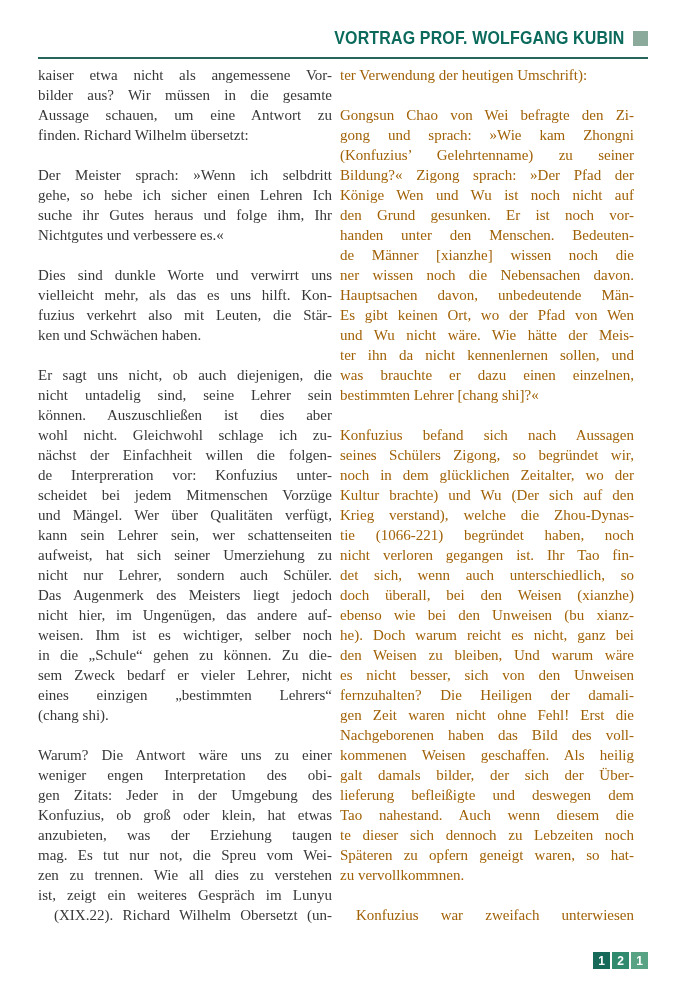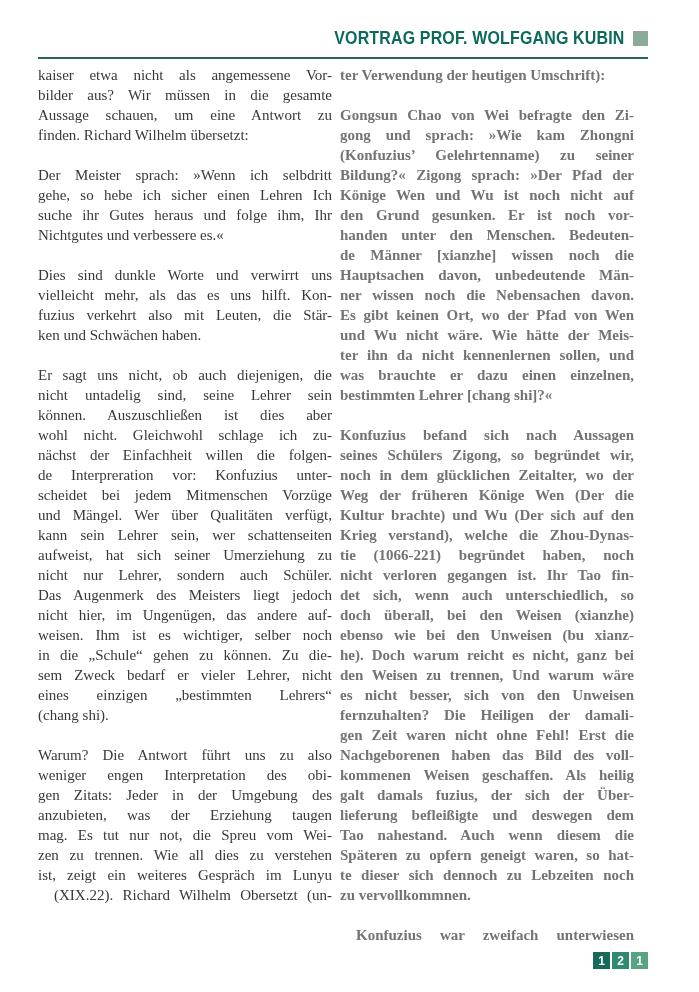--- a/index.html
+++ b/index.html
@@ -75,75 +75,75 @@
           <div class="line">nicht nur Lehrer, sondern auch Schüler.</div>
           <div class="line">Das Augenmerk des Meisters liegt jedoch</div>
           <div class="line">nicht hier, im Ungenügen, das andere auf-</div>
           <div class="line">weisen. Ihm ist es wichtiger, selber noch</div>
           <div class="line">in die „Schule“ gehen zu können. Zu die-</div>
           <div class="line">sem Zweck bedarf er vieler Lehrer, nicht</div>
           <div class="line">eines einzigen „bestimmten Lehrers“</div>
           <div class="line">(chang shi).</div>
         </div>
         <div class="para justify-last">
-          <div class="line">Warum? Die Antwort führt uns zu also</div>
+          <div class="line">Warum? Die Antwort wäre uns zu einer</div>
           <div class="line">weniger engen Interpretation des obi-</div>
           <div class="line">gen Zitats: Jeder in der Umgebung des</div>
+          <div class="line">Konfuzius, ob groß oder klein, hat etwas</div>
           <div class="line">anzubieten, was der Erziehung taugen</div>
           <div class="line">mag. Es tut nur not, die Spreu vom Wei-</div>
           <div class="line">zen zu trennen. Wie all dies zu verstehen</div>
           <div class="line">ist, zeigt ein weiteres Gespräch im Lunyu</div>
           <div class="line">(XIX.22). Richard Wilhelm Obersetzt (un-</div>
         </div>
       </div>
-    <div class="col" style="color: #737373; font-weight: bold;">
+    <div class="col" style="color: #a16207;">
         <div class="para">
           <div class="line">ter Verwendung der heutigen Umschrift):</div>
         </div>
         <div class="para">
           <div class="line">Gongsun Chao von Wei befragte den Zi-</div>
           <div class="line">gong und sprach: »Wie kam Zhongni</div>
           <div class="line">(Konfuzius’ Gelehrtenname) zu seiner</div>
           <div class="line">Bildung?« Zigong sprach: »Der Pfad der</div>
           <div class="line">Könige Wen und Wu ist noch nicht auf</div>
           <div class="line">den Grund gesunken. Er ist noch vor-</div>
           <div class="line">handen unter den Menschen. Bedeuten-</div>
           <div class="line">de Männer [xianzhe] wissen noch die</div>
+          <div class="line">ner wissen noch die Nebensachen davon.</div>
           <div class="line">Hauptsachen davon, unbedeutende Män-</div>
-          <div class="line">ner wissen noch die Nebensachen davon.</div>
           <div class="line">Es gibt keinen Ort, wo der Pfad von Wen</div>
           <div class="line">und Wu nicht wäre. Wie hätte der Meis-</div>
           <div class="line">ter ihn da nicht kennenlernen sollen, und</div>
           <div class="line">was brauchte er dazu einen einzelnen,</div>
           <div class="line">bestimmten Lehrer [chang shi]?«</div>
         </div>
         <div class="para">
           <div class="line">Konfuzius befand sich nach Aussagen</div>
           <div class="line">seines Schülers Zigong, so begründet wir,</div>
           <div class="line">noch in dem glücklichen Zeitalter, wo der</div>
-          <div class="line">Weg der früheren Könige Wen (Der die</div>
           <div class="line">Kultur brachte) und Wu (Der sich auf den</div>
           <div class="line">Krieg verstand), welche die Zhou-Dynas-</div>
           <div class="line">tie (1066-221) begründet haben, noch</div>
           <div class="line">nicht verloren gegangen ist. Ihr Tao fin-</div>
           <div class="line">det sich, wenn auch unterschiedlich, so</div>
           <div class="line">doch überall, bei den Weisen (xianzhe)</div>
           <div class="line">ebenso wie bei den Unweisen (bu xianz-</div>
           <div class="line">he). Doch warum reicht es nicht, ganz bei</div>
-          <div class="line">den Weisen zu trennen, Und warum wäre</div>
+          <div class="line">den Weisen zu bleiben, Und warum wäre</div>
           <div class="line">es nicht besser, sich von den Unweisen</div>
           <div class="line">fernzuhalten? Die Heiligen der damali-</div>
           <div class="line">gen Zeit waren nicht ohne Fehl! Erst die</div>
           <div class="line">Nachgeborenen haben das Bild des voll-</div>
           <div class="line">kommenen Weisen geschaffen. Als heilig</div>
-          <div class="line">galt damals fuzius, der sich der Über-</div>
+          <div class="line">galt damals bilder, der sich der Über-</div>
           <div class="line">lieferung befleißigte und deswegen dem</div>
           <div class="line">Tao nahestand. Auch wenn diesem die</div>
+          <div class="line">te dieser sich dennoch zu Lebzeiten noch</div>
           <div class="line">Späteren zu opfern geneigt waren, so hat-</div>
-          <div class="line">te dieser sich dennoch zu Lebzeiten noch</div>
           <div class="line">zu vervollkommnen.</div>
         </div>
         <div class="para justify-last">
           <div class="line">Konfuzius war zweifach unterwiesen</div>
         </div>
       </div>
   </div>
 </div>
 
 <div class="pageno">

